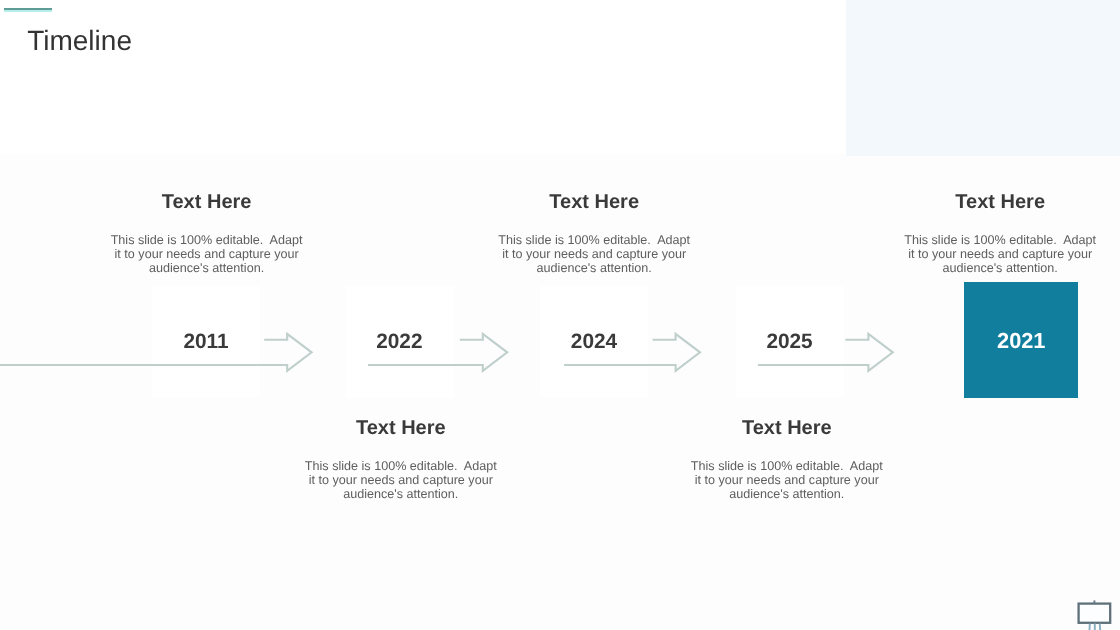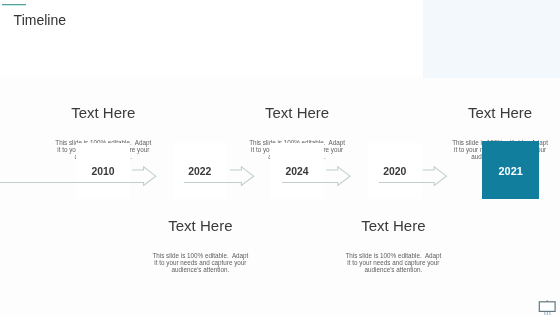--- a/index.html
+++ b/index.html
@@ -39,21 +39,21 @@
 
   
   .tblock{position:absolute;width:97px;text-align:center;transform:translateZ(0);}
   .tblock.above{top:92.8px;}
   .tblock.below{top:205.9px;}
   .m1 .tblock{left:54.8px;}
   .m2 .tblock{left:151.9px;}
   .m3 .tblock{left:248.6px;}
   .m4 .tblock{left:344.9px;}
   .m5 .tblock{left:451.6px;}
-  .th{font-size:15px;font-weight:normal;color:#3a3a3a;margin:15px;line-height:10px;}
+  .th{font-size:10px;font-weight:bold;color:#3a3a3a;margin:4px;line-height:10px;}
   .tb{font-size:6.3px;color:#5e5e5e;margin:0;padding-top:5.9px;line-height:7.05px;white-space:pre-wrap;}
 
   
   .corner-icon{position:absolute;left:538px;top:300px;line-height:0;transform:translateZ(0);}
 </style>
 </head>
 <body>
 
 <div class="slide">
 
@@ -62,21 +62,21 @@
   <div class="blue-rect"></div>
   <div class="tl-underline"></div>
   <div class="tl-title">Timeline</div>
 
   <div class="m1">
     <div class="tblock above">
       <p class="th">Text Here</p>
       <p class="tb">This slide is 100% editable.  Adapt it to your needs and capture your audience's attention.</p>
     </div>
     <div class="ybox"></div>
-    <div class="ylabel">2010</div>
+    <div class="ylabel">2011</div>
     <span class="arrow">
       <svg width="162" height="24" viewBox="0 0 162 24">
         <path d="M136.1 5.9 H147.6 V2.9 L159.8 12.15 L147.6 21.4 V18.5 H0" fill="none" stroke="#bfcfcc" stroke-width="1.05" stroke-linejoin="miter" stroke-linecap="butt"></path>
       </svg>
     </span>
   </div>
 
   <div class="m2">
     <div class="tblock below">
       <p class="th">Text Here</p>
@@ -104,21 +104,21 @@
       </svg>
     </span>
   </div>
 
   <div class="m4">
     <div class="tblock below">
       <p class="th">Text Here</p>
       <p class="tb">This slide is 100% editable.  Adapt it to your needs and capture your audience's attention.</p>
     </div>
     <div class="ybox"></div>
-    <div class="ylabel">2020</div>
+    <div class="ylabel">2025</div>
     <span class="arrow">
       <svg width="69" height="24" viewBox="0 0 69 24">
         <path d="M43.7 5.9 H55.2 V2.9 L67.4 12.15 L55.2 21.4 V18.5 H0" fill="none" stroke="#bfcfcc" stroke-width="1.05" stroke-linejoin="miter" stroke-linecap="butt"></path>
       </svg>
     </span>
   </div>
 
   <div class="m5">
     <div class="tblock above">
       <p class="th">Text Here</p>

